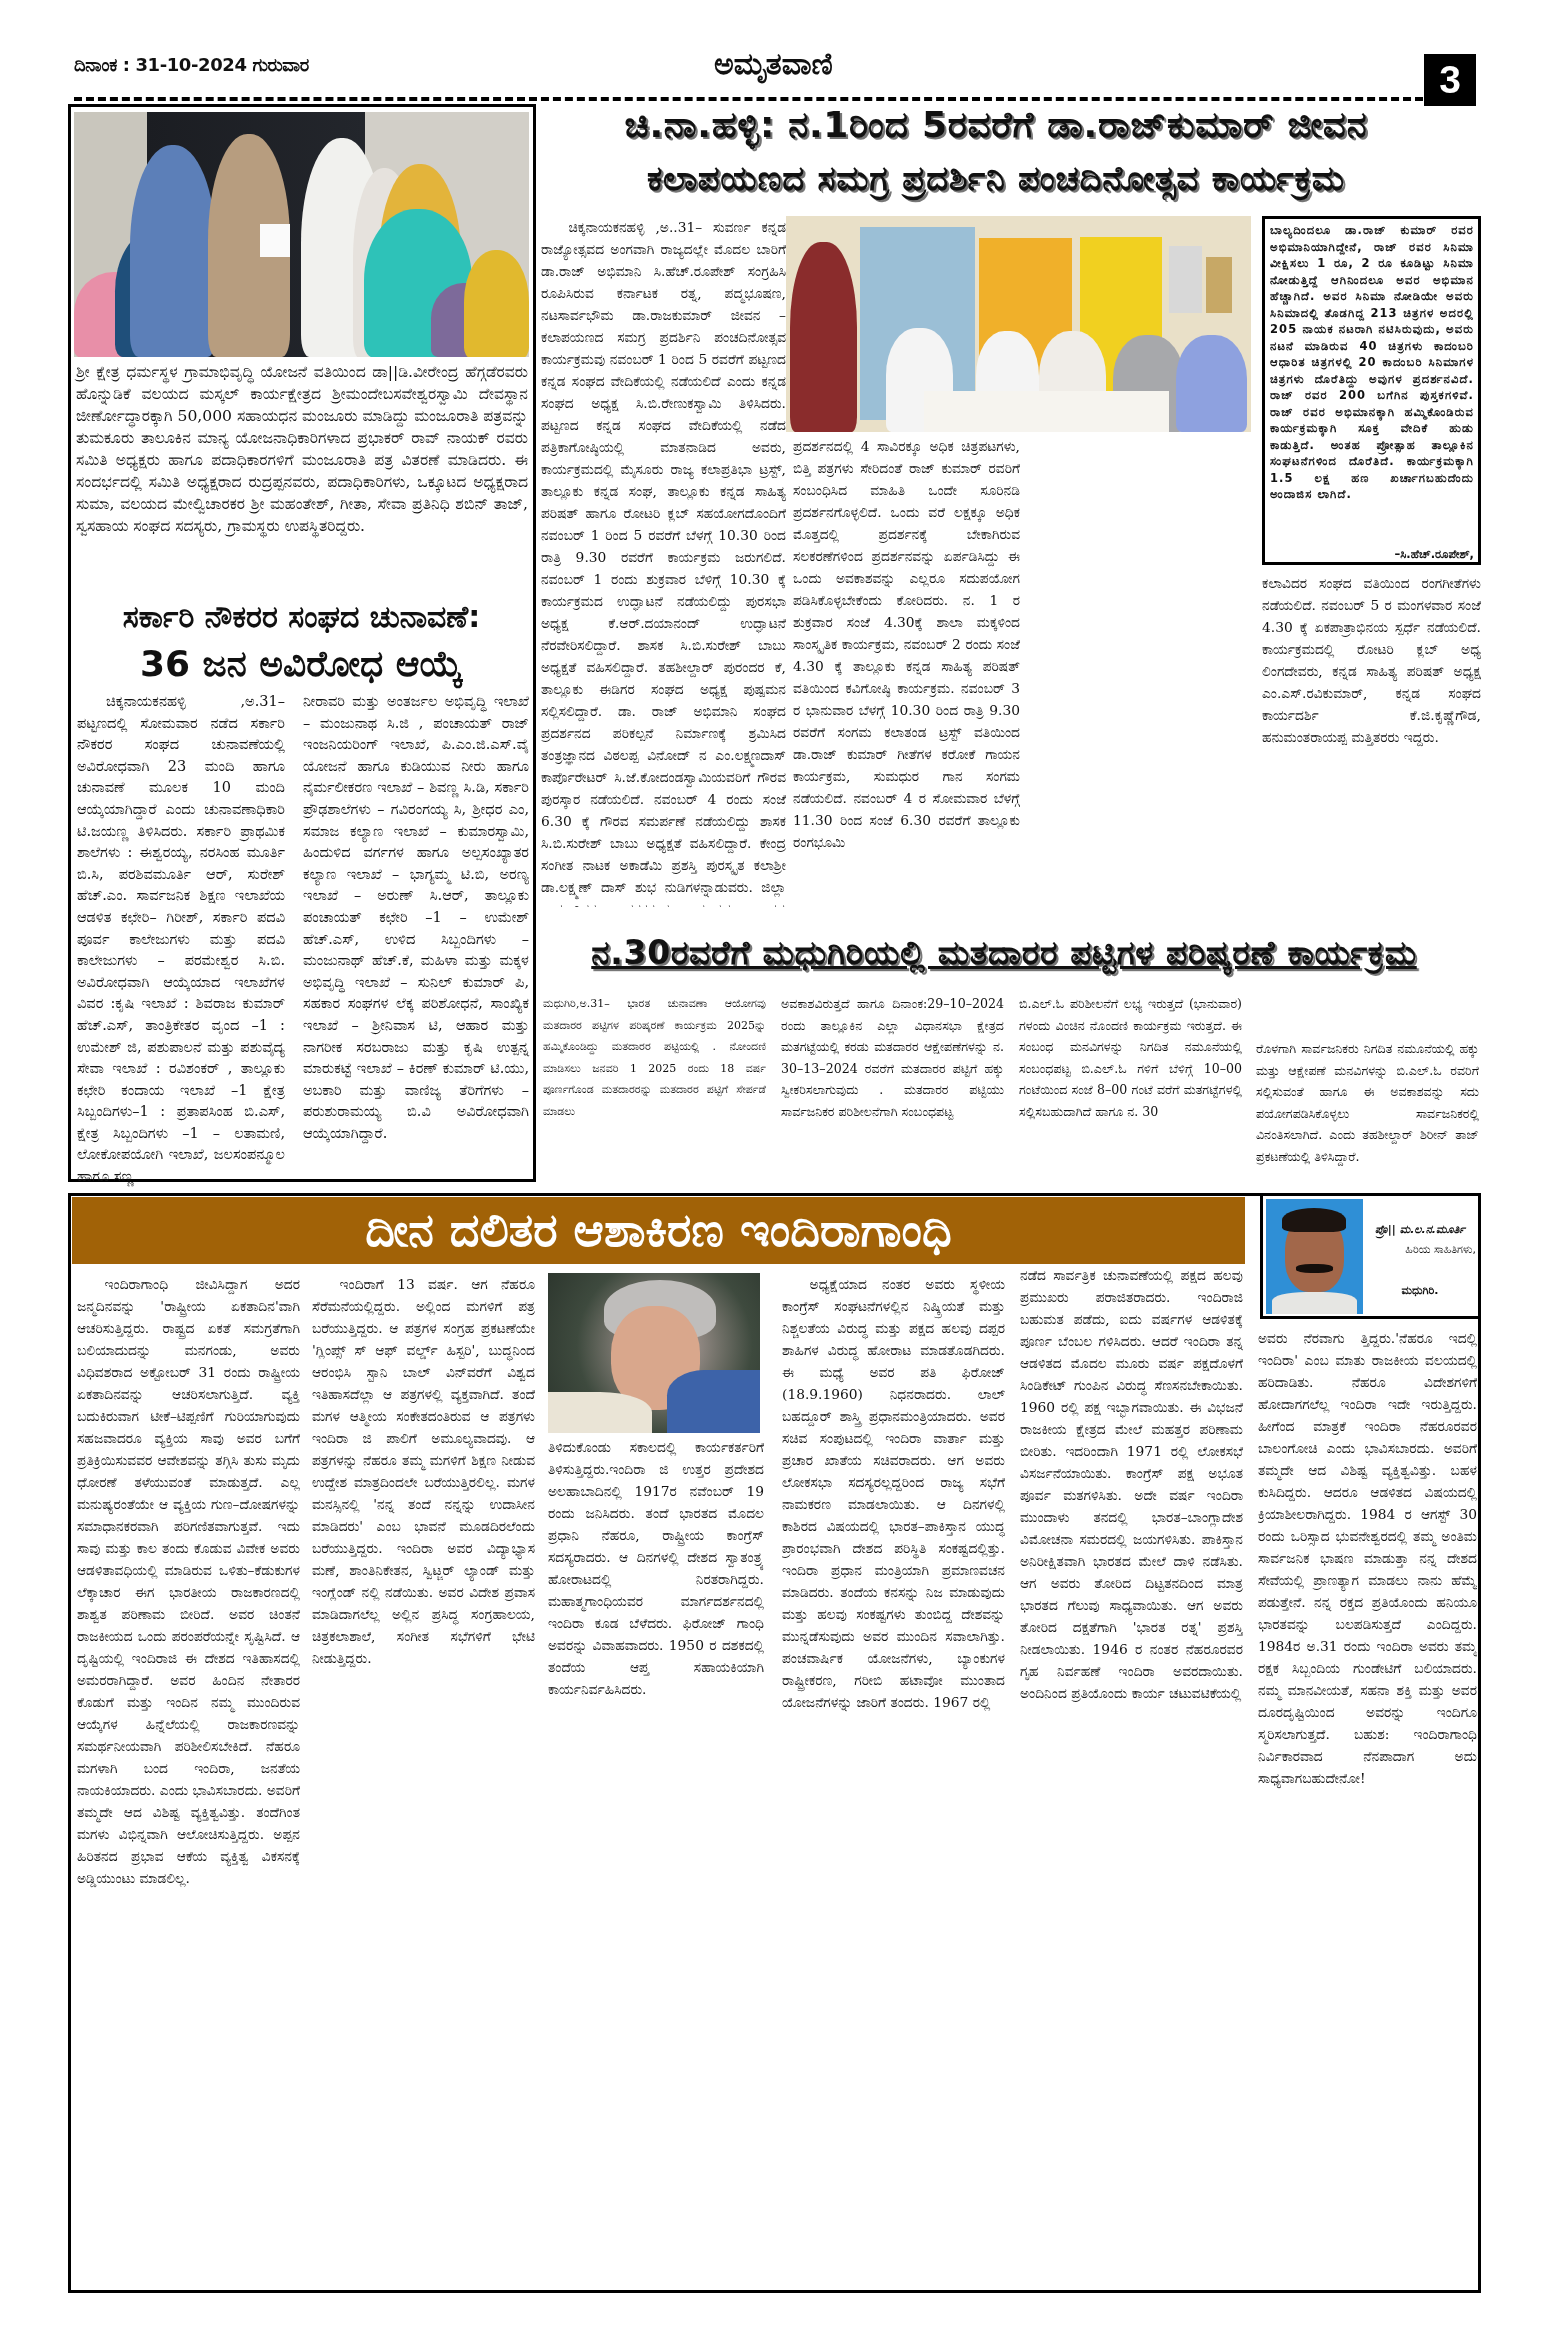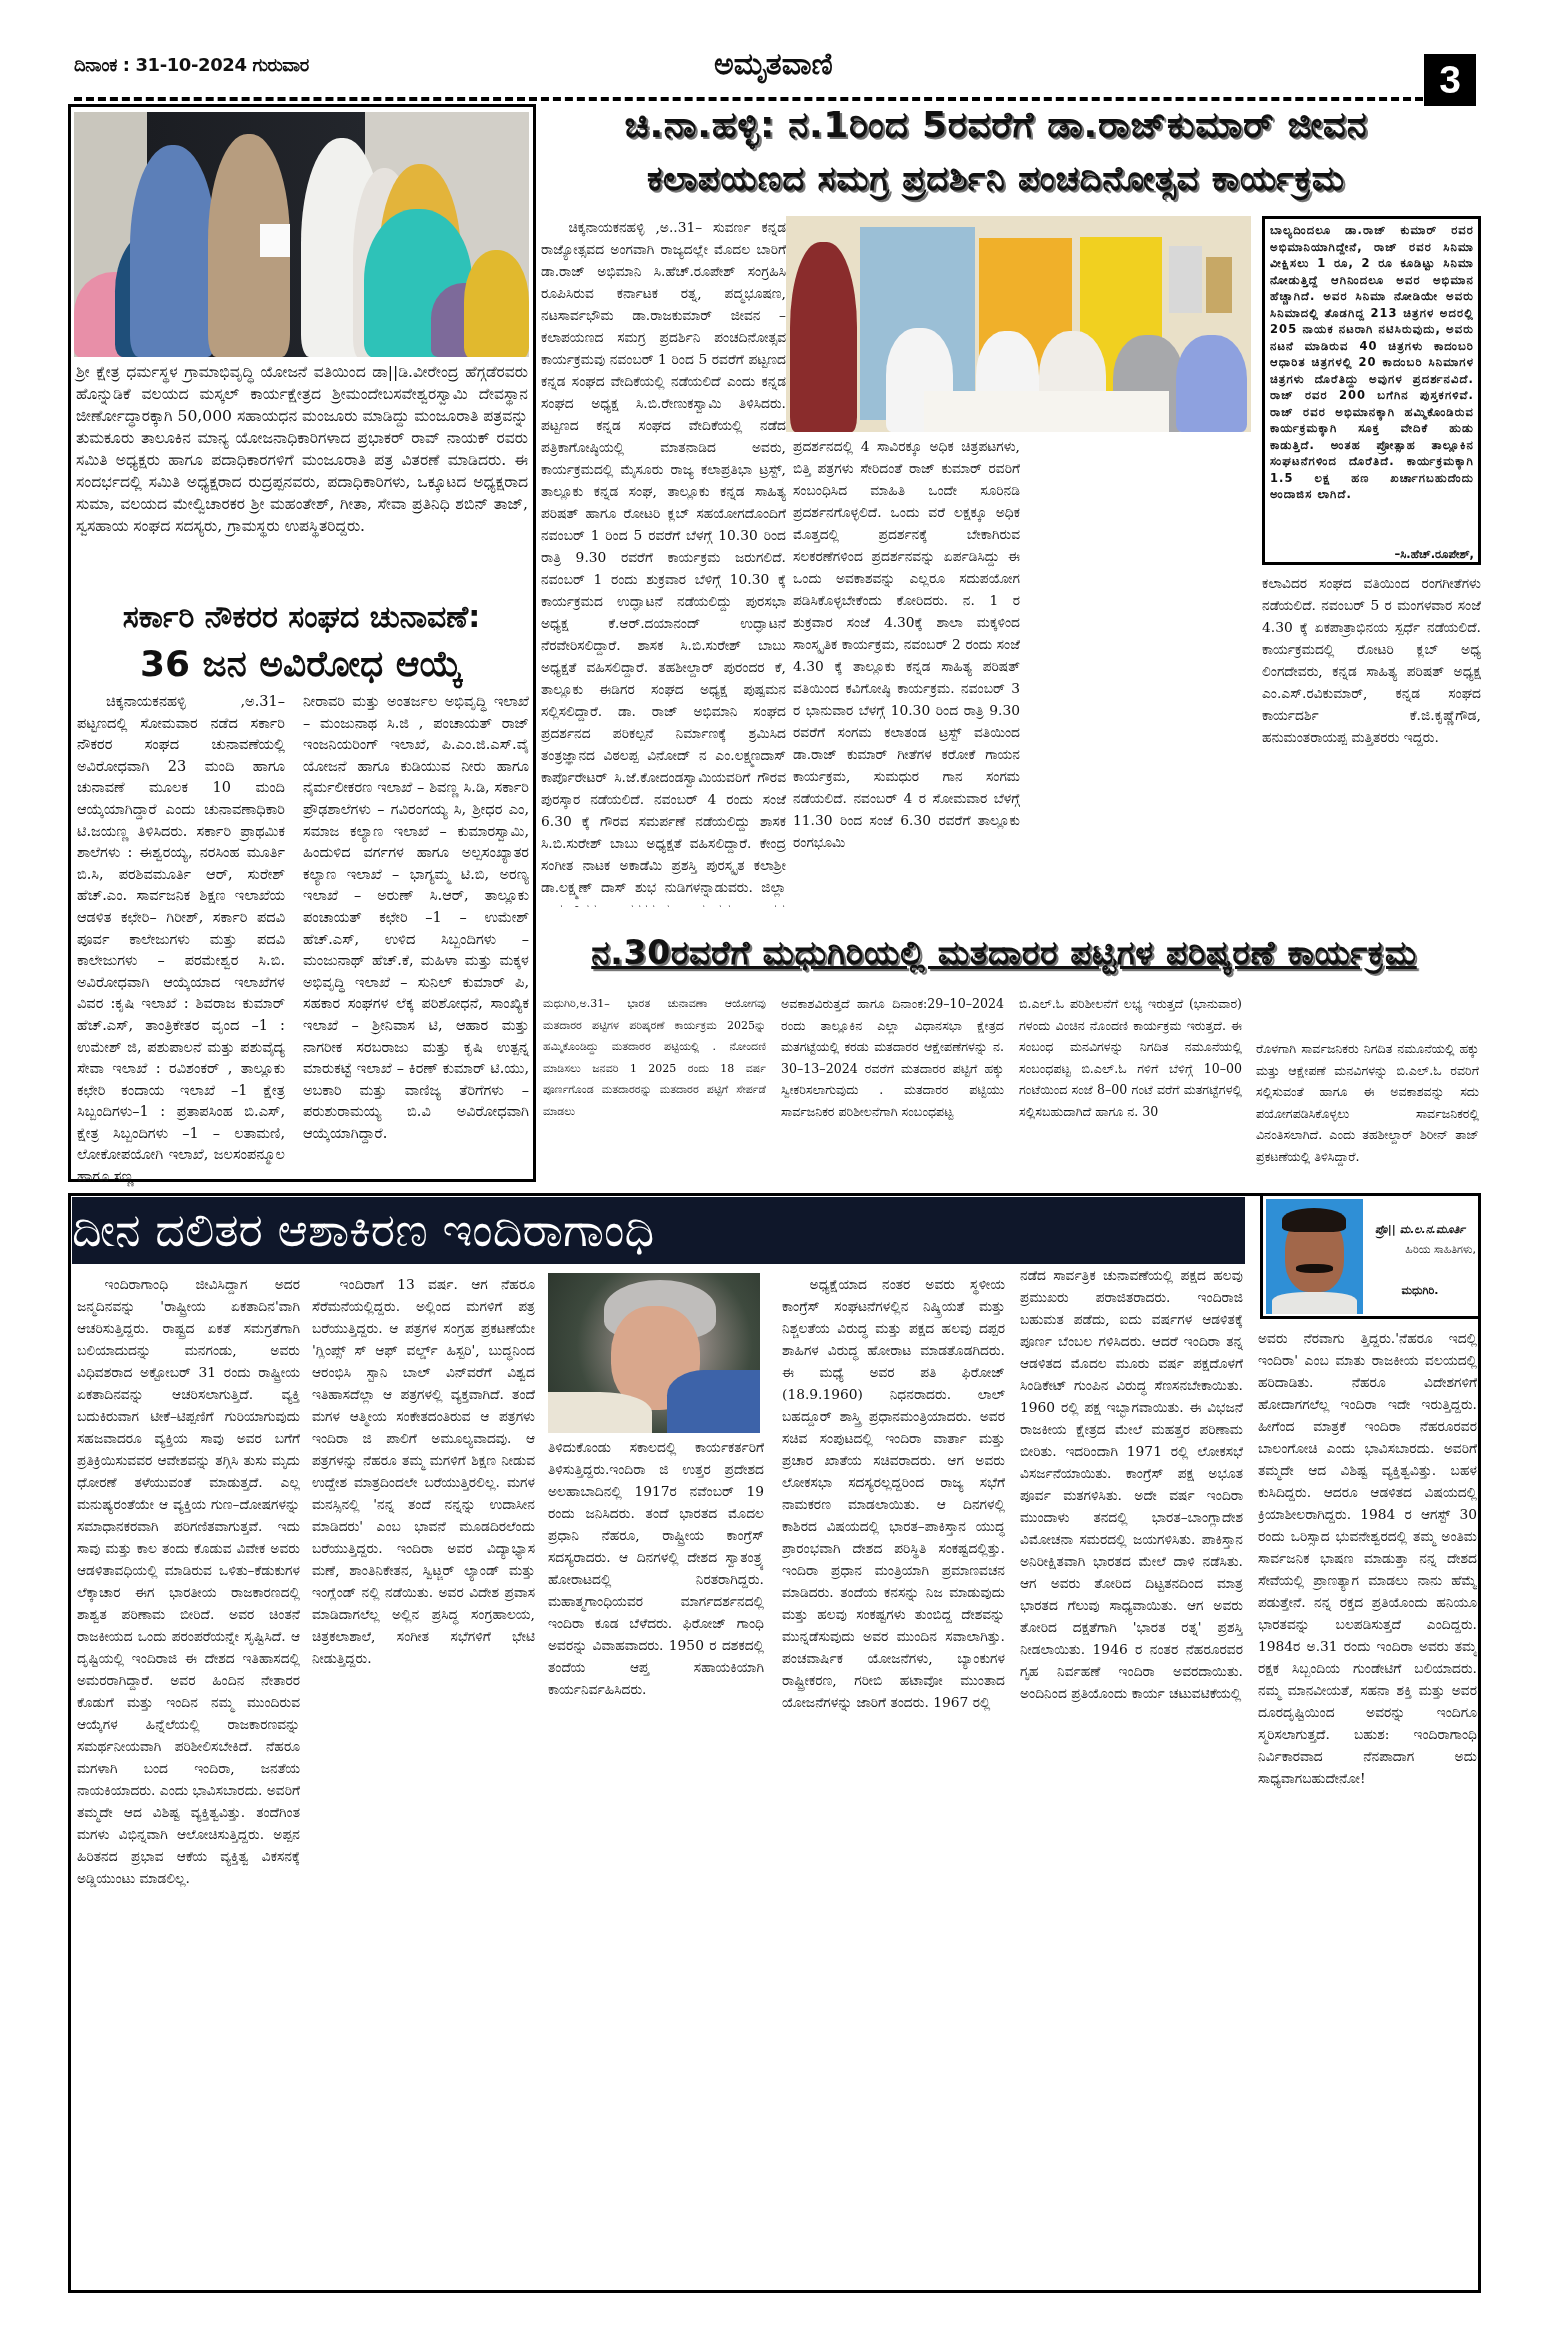--- a/index.html
+++ b/index.html
@@ -26,21 +26,21 @@
   .ph1 .p { position: absolute; border-radius: 48% 48% 10% 10%; }
 
   
   .ph2 { background: #e9e0c8; }
   .ph2 .poster { position: absolute; }
   .ph2 .p { position: absolute; border-radius: 45% 45% 8% 8%; }
 
   .ph3 { background: radial-gradient(circle at 55% 45%, #d7b29a 0 18%, #9a8f8a 19%, #3e4a3e 60%, #2a332b 100%); }
   .ph4 { background: #2f8fd6; }
 
-  .black-banner { position: absolute; background: #0f172a; color: #fff; text-align: left; font-weight: normal;
+  .black-banner { position: absolute; background: #a16207; color: #fff; text-align: center; font-weight: bold;
                   font-family: "DejaVu Sans", sans-serif; }
 </style>
 </head>
 <body>
 
 <div class="abs masthead-date">ದಿನಾಂಕ : 31-10-2024 ಗುರುವಾರ</div>
 <div class="abs masthead-title">ಅಮೃತವಾಣಿ</div>
 <div class="abs page-no">3</div>
 <div class="abs masthead-rule"></div>
 

